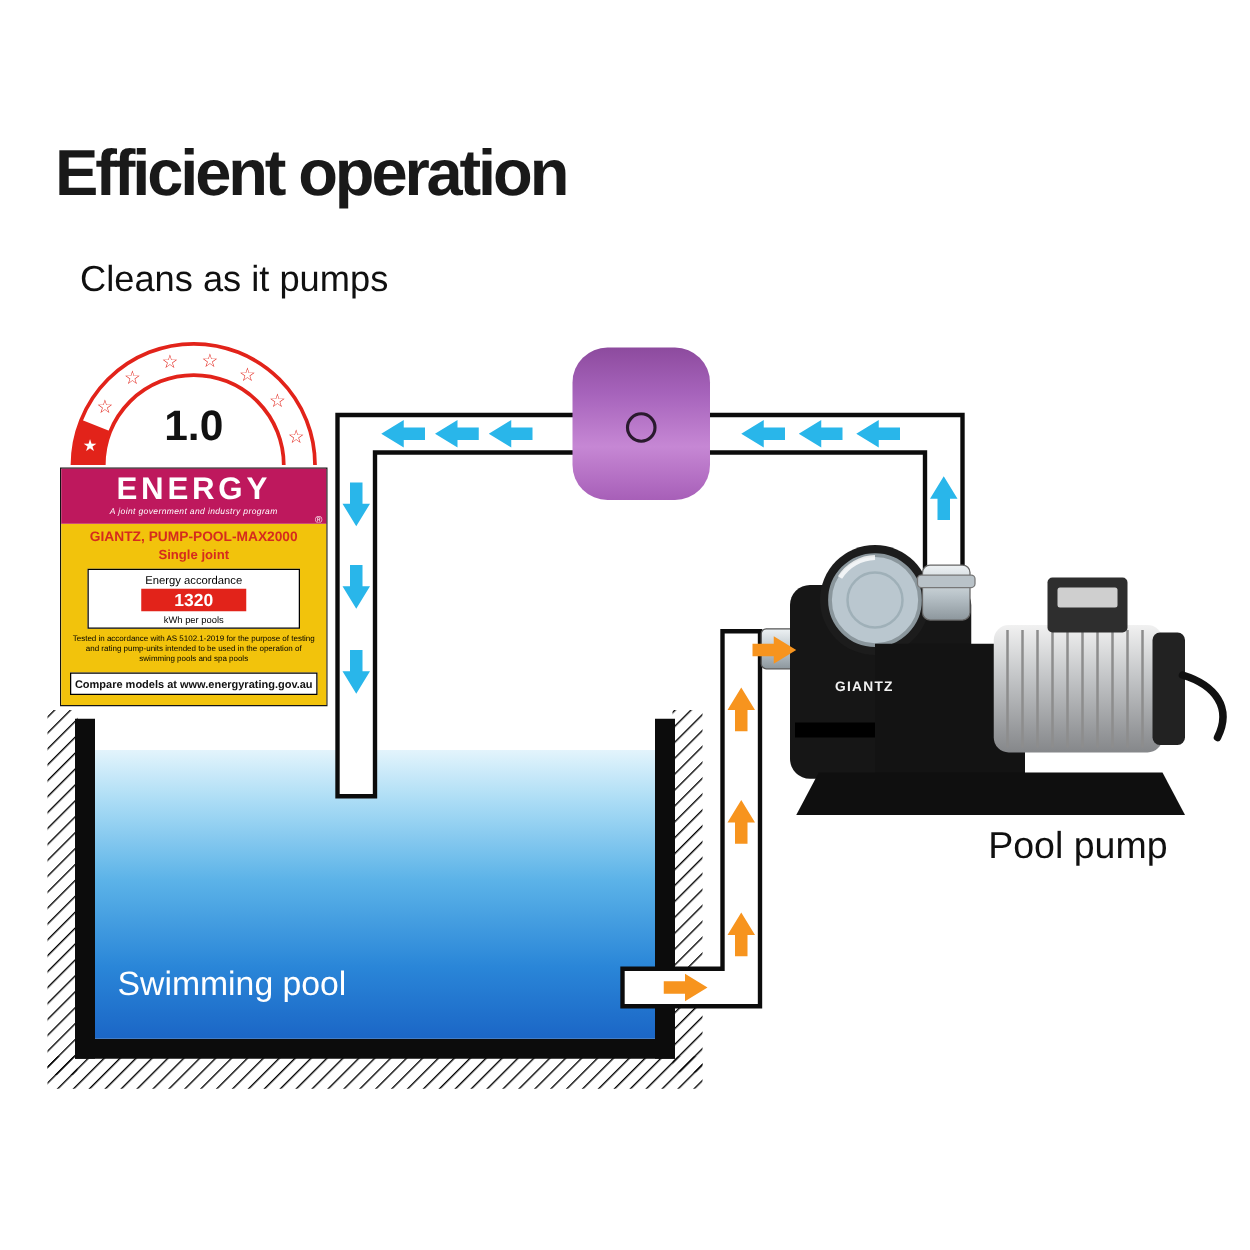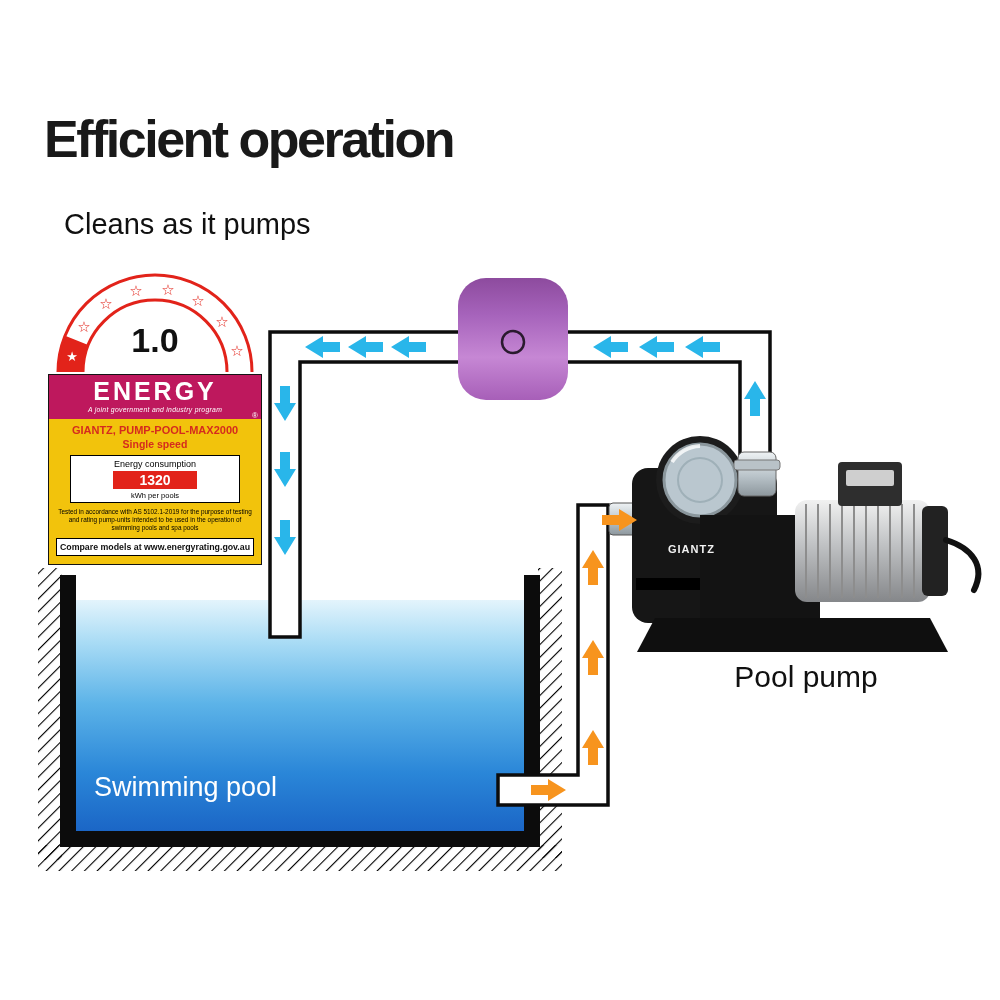--- a/index.html
+++ b/index.html
@@ -12,21 +12,21 @@
     font-size:52px;font-weight:bold;letter-spacing:-2.5px;color:#191919;line-height:1.05;
   }
   .page-subtitle{
     position:absolute;left:64px;top:208px;margin:0;
     font-size:29px;font-weight:400;color:#101010;
   }
   .diagram-label{
     position:absolute;font-size:30px;color:#101010;text-align:center;width:300px;
   }
   .label-filter{left:362px;top:416px;}
-  .label-pump{left:656px;top:660px;}
+  .label-pump{left:634px;top:660px;text-align:right;}
   .label-pool{
     position:absolute;left:94px;top:772px;font-size:27px;color:#ffffff;text-align:left;width:300px;
   }
   .flow-svg{position:absolute;left:0;top:0;pointer-events:none;}
   .arrow-in{fill:var(--flow-in,#29b6ea);}
   .arrow-out{fill:var(--flow-out,#f7941e);}
 
   
   .energy-label{position:absolute;left:48px;top:262px;width:214px;}
   .energy-arch{display:block;}
@@ -181,23 +181,23 @@
     </svg>
 
     <div class="energy-body">
       <div class="energy-black">
         <div class="energy-word">ENERGY</div>
         <span class="energy-reg">®</span>
         <div class="energy-program">A joint government and industry program</div>
       </div>
       <div class="energy-yellow">
         <div class="energy-model">GIANTZ, PUMP-POOL-MAX2000</div>
-        <div class="energy-speed">Single speed</div>
+        <div class="energy-speed">Single joint</div>
         <div class="consumption-box">
-          <div class="consumption-title">Energy consumption</div>
+          <div class="consumption-title">Energy accordance</div>
           <div class="consumption-value">1320</div>
           <div class="consumption-unit">kWh per pools</div>
         </div>
         <div class="fine-print">Tested in accordance with AS 5102.1-2019 for the purpose of testing and rating pump-units intended to be used in the operation of swimming pools and spa pools</div>
         <div class="compare-box">Compare models at www.energyrating.gov.au</div>
       </div>
     </div>
   </div>
 
 </div>

